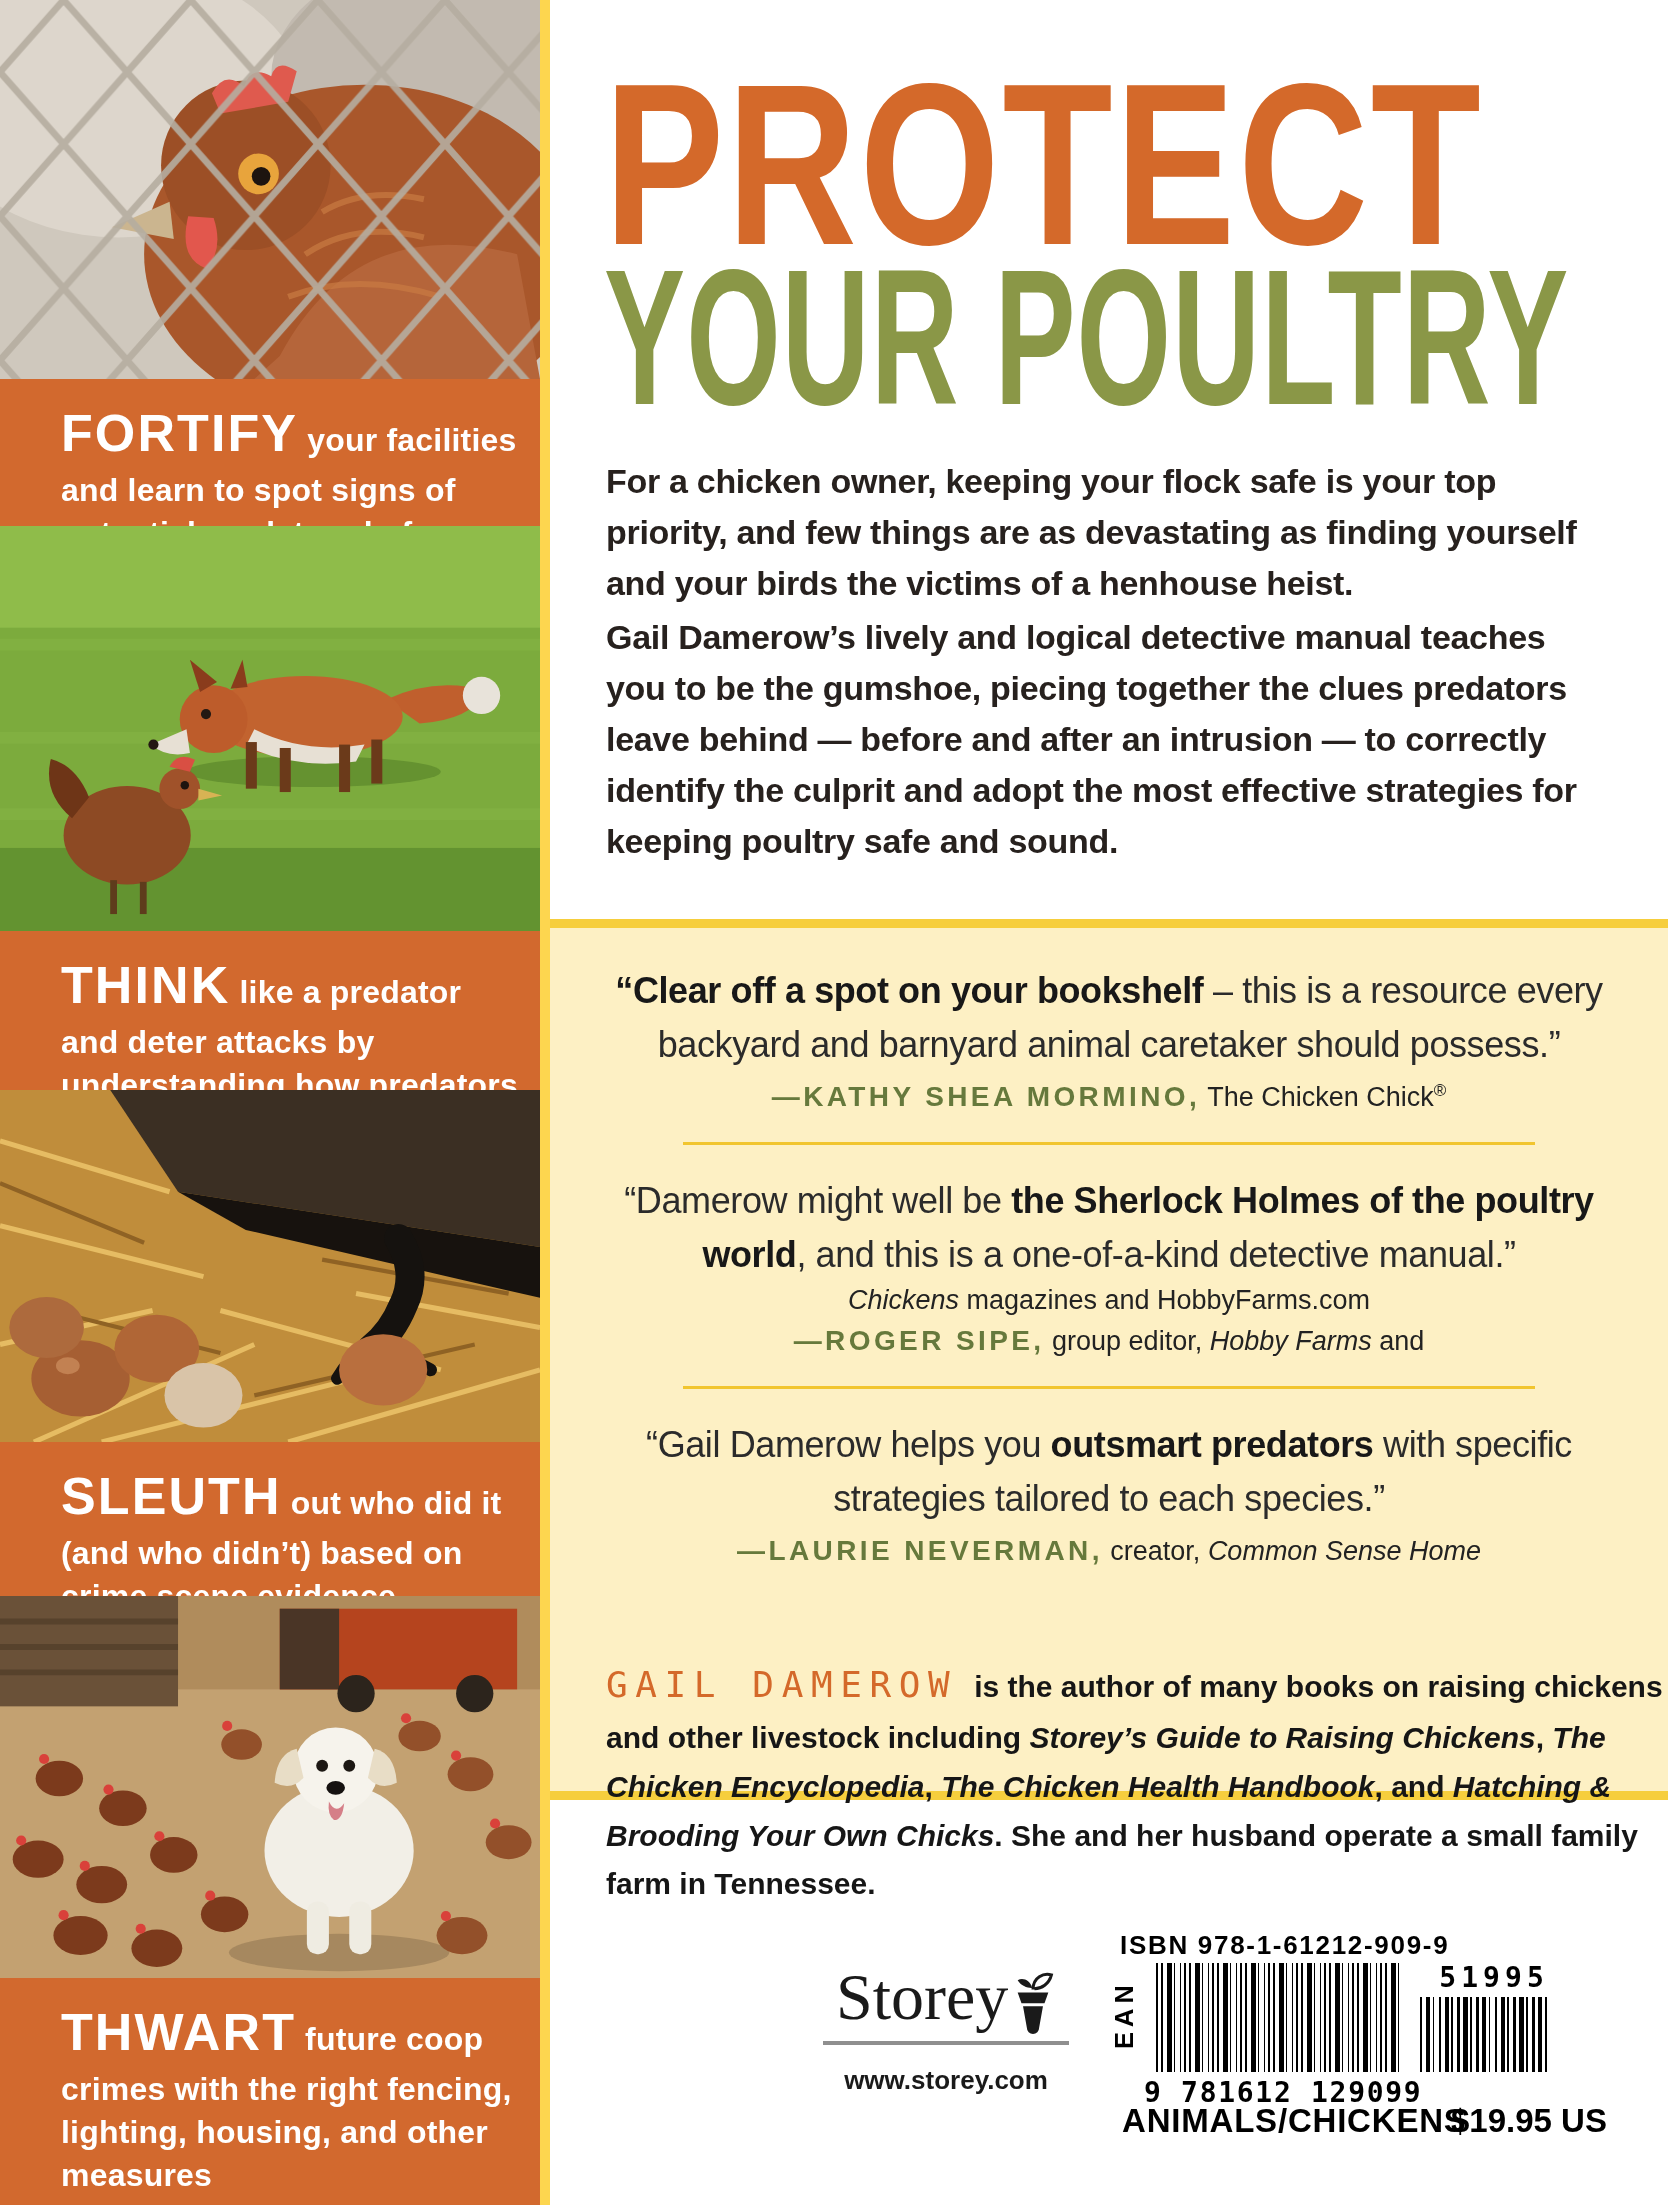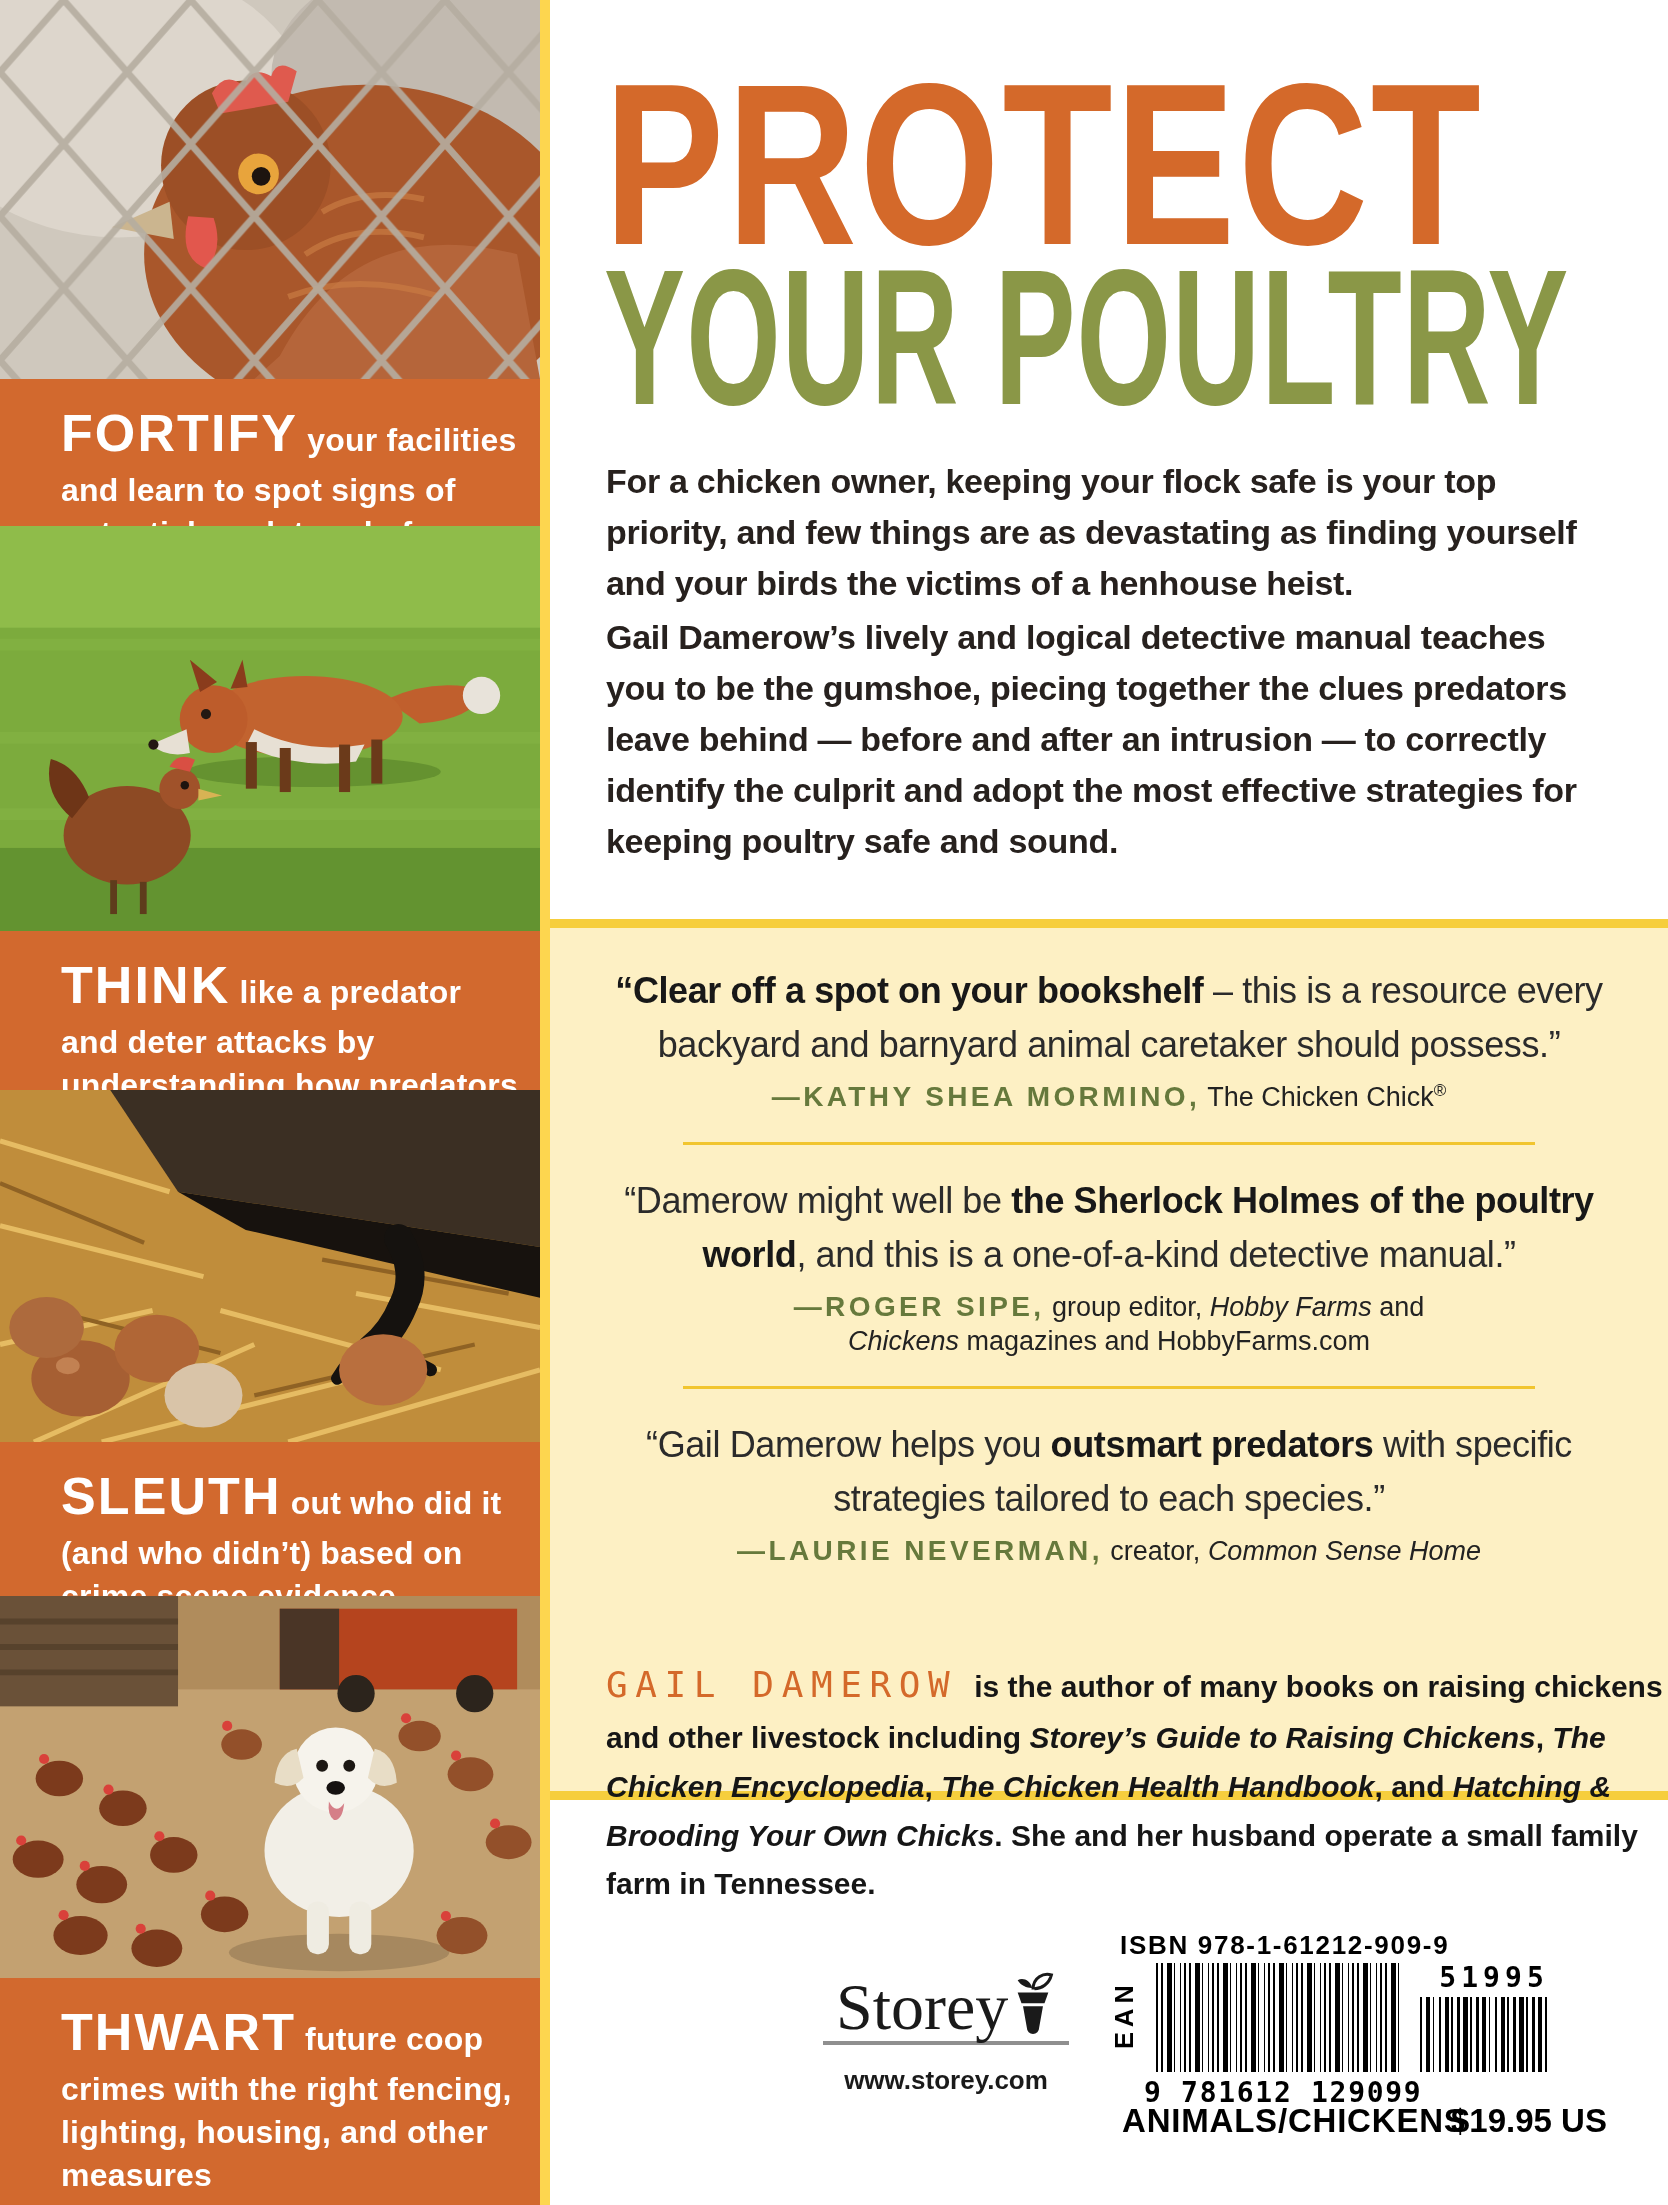--- a/index.html
+++ b/index.html
@@ -45,21 +45,21 @@
   .qdiv{border:none;border-top:3.4px solid #f1c52f;width:852px;margin:29px auto;}
 
   
   .bio-text{position:absolute;left:56px;top:1656px;width:1081px;margin:0;font-size:30px;
             line-height:1.62;font-weight:700;color:#161616;}
   .author-name{font-family:"DejaVu Sans Mono",monospace;font-size:36px;font-weight:400;
                letter-spacing:7.6px;color:#d4692a;margin-right:8.5px;}
 
   
   .storey{position:absolute;left:273px;top:1966px;width:246px;text-align:center;color:#1a1a1a;}
-  .storey-row{display:flex;align-items:flex-end;justify-content:center;gap:1.7px;}
+  .storey-row{display:flex;justify-content:center;gap:1.7px;}
   .storey-name{font-family:"Liberation Serif",serif;font-size:66px;line-height:.95;}
   .storey-rule{height:4.2px;background:#8f8f8f;margin-top:1.7px;}
   .storey-url{margin-top:20.4px;font-size:26px;font-weight:700;}
   .isbn{position:absolute;left:570px;top:1930px;width:373px;text-align:left;font-size:26px;
         font-weight:700;letter-spacing:1.7px;}
   .ean{position:absolute;left:560px;top:1980px;font-size:25.4px;font-weight:700;letter-spacing:5.1px;
        writing-mode:vertical-rl;transform:rotate(180deg);}
   .bars-main{position:absolute;left:606px;top:1963px;width:248px;height:109px;
      background:repeating-linear-gradient(90deg,#000 0 2.5px,#fff 2.5px 5.1px,#000 5.1px 6.8px,#fff 6.8px 11px,
        #000 11px 16px,#fff 16px 18px,#000 18px 19.5px,#fff 19.5px 24px,#000 24px 25.4px,#fff 25.4px 28px);}
@@ -237,22 +237,22 @@
     <p class="intro i2">Gail Damerow’s lively and logical detective manual teaches you to be the gumshoe, piecing together the clues predators leave behind — before and after an intrusion — to correctly identify the culprit and adopt the most effective strategies for keeping poultry safe and sound.</p>
 
     <section class="qbox">
       <figure style="margin:0">
         <p class="q"><span></span><span class="b">“Clear off a spot on your bookshelf</span><span> – this is a resource every backyard and barnyard animal caretaker should possess.”</span></p>
         <div class="attr"><span class="who">—KATHY SHEA MORMINO,</span><span class="role"> The Chicken Chick</span><sup class="role">®</sup></div>
       </figure>
       <hr class="qdiv">
       <figure style="margin:0">
         <p class="q"><span>“Damerow might well be </span><span class="b">the Sherlock Holmes of the poultry world</span><span>, and this is a one-of-a-kind detective manual.”</span></p>
+        <div class="attr attr2"><i class="role">Chickens</i><span class="role"> magazines and HobbyFarms.com</span></div>
         <div class="attr"><span class="who">—ROGER SIPE,</span><span class="role"> group editor, </span><i class="role">Hobby Farms</i><span class="role"> and</span></div>
-        <div class="attr attr2"><i class="role">Chickens</i><span class="role"> magazines and HobbyFarms.com</span></div>
       </figure>
       <hr class="qdiv">
       <figure style="margin:0">
         <p class="q"><span>“Gail Damerow helps you </span><span class="b">outsmart predators</span><span> with specific strategies tailored to each species.”</span></p>
         <div class="attr"><span class="who">—LAURIE NEVERMAN,</span><span class="role"> creator, </span><i class="role">Common Sense Home</i></div>
       </figure>
     </section>
 
     <p class="bio-text">
       <span class="author-name">GAIL DAMEROW</span><span> is the author of many books on raising chickens and other livestock including </span><i>Storey’s Guide to Raising Chickens</i><span>, </span><i>The Chicken Encyclopedia</i><span>, </span><i>The Chicken Health Handbook</i><span>, and </span><i>Hatching &amp; Brooding Your Own Chicks</i><span>. She and her husband operate a small family farm in Tennessee.</span>

